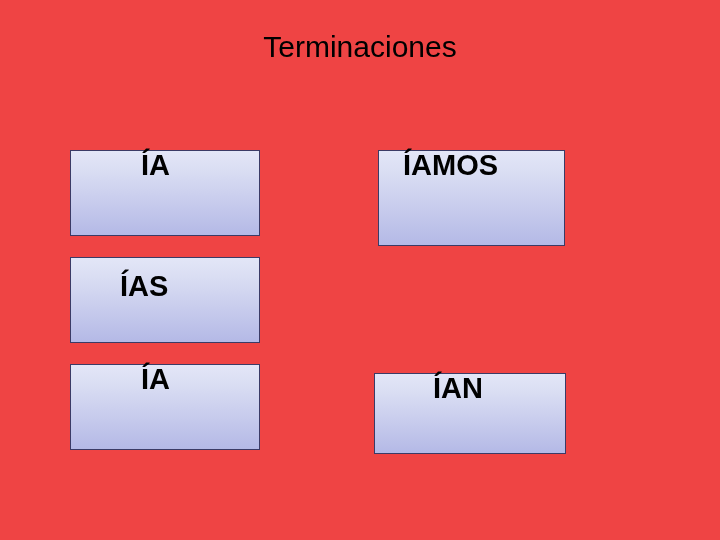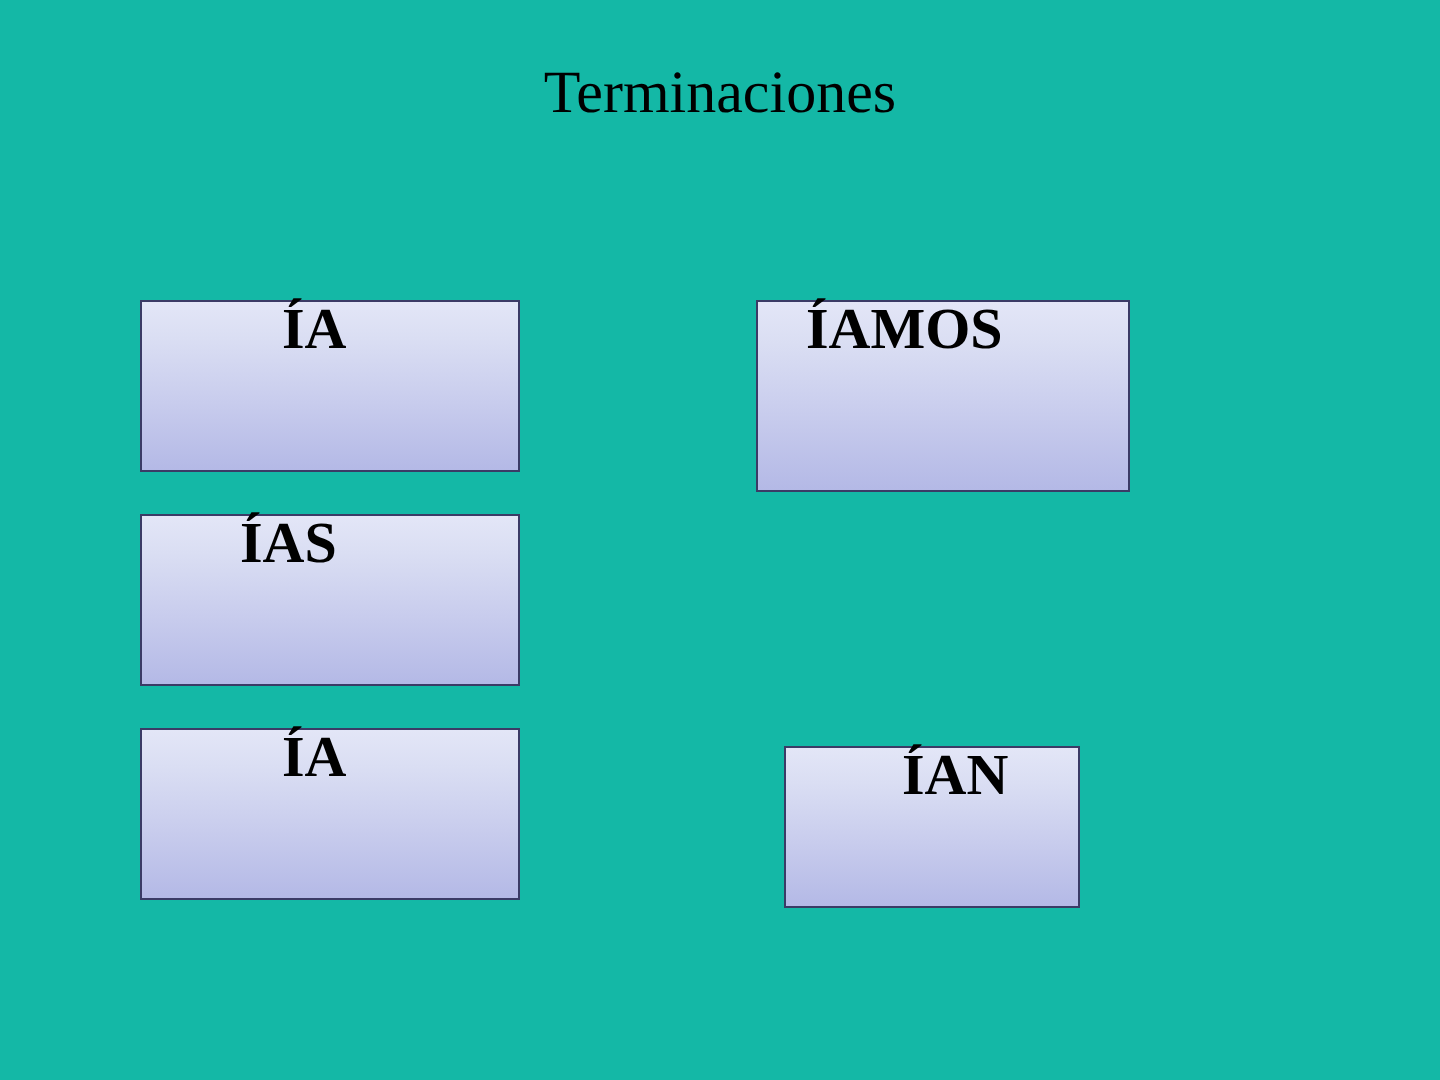--- a/index.html
+++ b/index.html
@@ -10,22 +10,21 @@
     width: 720px;
     height: 540px;
     background: #ffffff;
     font-family: "Liberation Sans", sans-serif;
     overflow: hidden;
   }
   .slide {
     position: relative;
     width: 720px;
     height: 540px;
-    background: #14b8a6;
-    font-family: Liberation Serif, serif;
+    background: #ef4444;
   }
 
   
   .title-block {
     position: absolute;
     left: 0;
     top: 28px;
     width: 720px;
     text-align: center;
     color: #000000;
@@ -54,30 +53,30 @@
     color: #000000;
     line-height: 1;
     white-space: nowrap;
   }
 
   
   #box-ia-yo      { left: 70px;  top: 150px; width: 190px; height: 86px; }
   #box-ia-yo .ending-label      { margin-left: 70px; }
 
   #box-ias-tu     { left: 70px;  top: 257px; width: 190px; height: 86px; }
-  #box-ias-tu .ending-label     { margin-left: 49px; }
+  #box-ias-tu .ending-label     { margin-left: 49px; margin-top: 14px; }
 
   #box-ia-el      { left: 70px;  top: 364px; width: 190px; height: 86px; }
   #box-ia-el .ending-label      { margin-left: 70px; }
 
   
   #box-iamos-nos  { left: 378px; top: 150px; width: 187px; height: 96px; }
   #box-iamos-nos .ending-label  { margin-left: 24px; }
 
-  #box-ian-ellos  { left: 392px; top: 373px; width: 148px; height: 81px; }
+  #box-ian-ellos  { left: 374px; top: 373px; width: 192px; height: 81px; }
   #box-ian-ellos .ending-label  { margin-left: 58px; }
 </style>
 </head>
 <body>
 
 <div class="slide">
 
   <div class="title-block">
     <span class="title-line">Terminaciones</span>
   </div>

